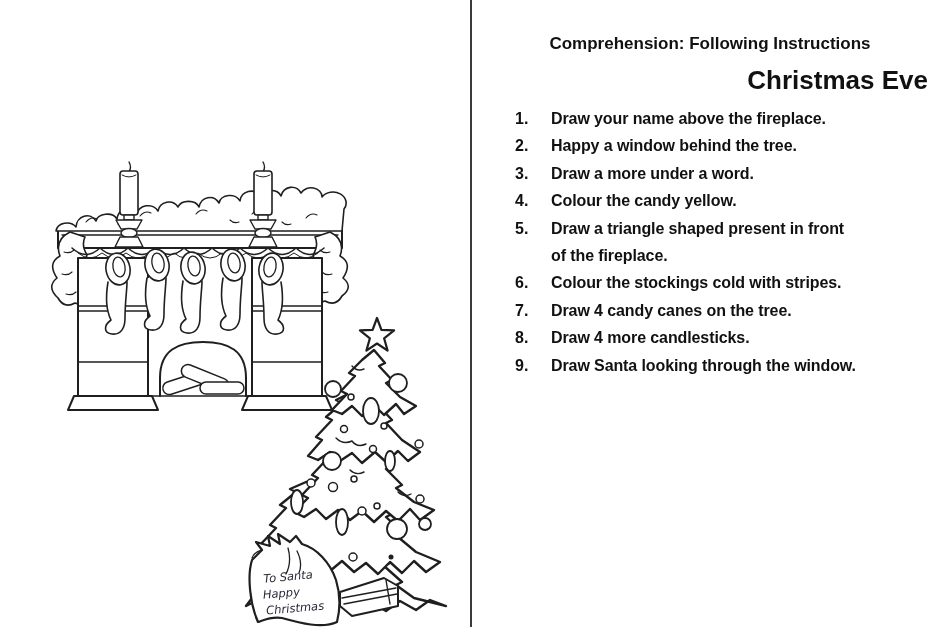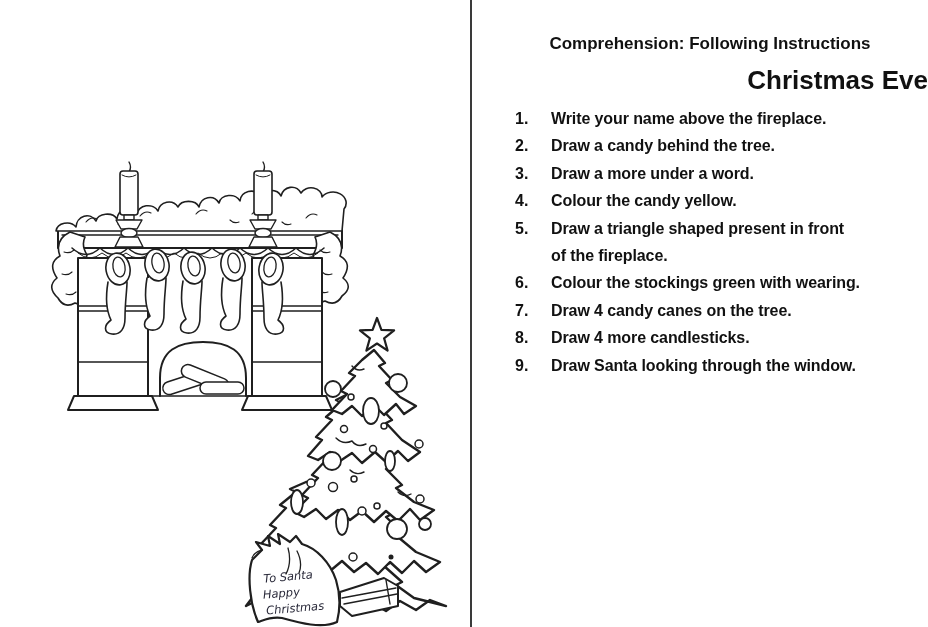--- a/index.html
+++ b/index.html
@@ -202,42 +202,42 @@
 
   <div class="divider"></div>
 
   <div class="right-panel">
     <h1 class="ws-header">Comprehension: Following Instructions</h1>
     <h2 class="ws-title">Christmas Eve</h2>
 
     <div class="ws-list">
       <div class="ws-item">
         <span class="num">1.</span>
-        <span class="txt">Write your name above the fireplace.</span>
+        <span class="txt">Draw your name above the fireplace.</span>
       </div>
       <div class="ws-item">
         <span class="num">2.</span>
-        <span class="txt">Draw a candy behind the tree.</span>
+        <span class="txt">Happy a window behind the tree.</span>
       </div>
       <div class="ws-item">
         <span class="num">3.</span>
         <span class="txt">Draw a more under a word.</span>
       </div>
       <div class="ws-item">
         <span class="num">4.</span>
         <span class="txt">Colour the candy yellow.</span>
       </div>
       <div class="ws-item">
         <span class="num">5.</span>
         <span class="txt">Draw a triangle shaped present in front
 of the fireplace.</span>
       </div>
       <div class="ws-item">
         <span class="num">6.</span>
-        <span class="txt">Colour the stockings green with wearing.</span>
+        <span class="txt">Colour the stockings cold with stripes.</span>
       </div>
       <div class="ws-item">
         <span class="num">7.</span>
         <span class="txt">Draw 4 candy canes on the tree.</span>
       </div>
       <div class="ws-item">
         <span class="num">8.</span>
         <span class="txt">Draw 4 more candlesticks.</span>
       </div>
       <div class="ws-item">

